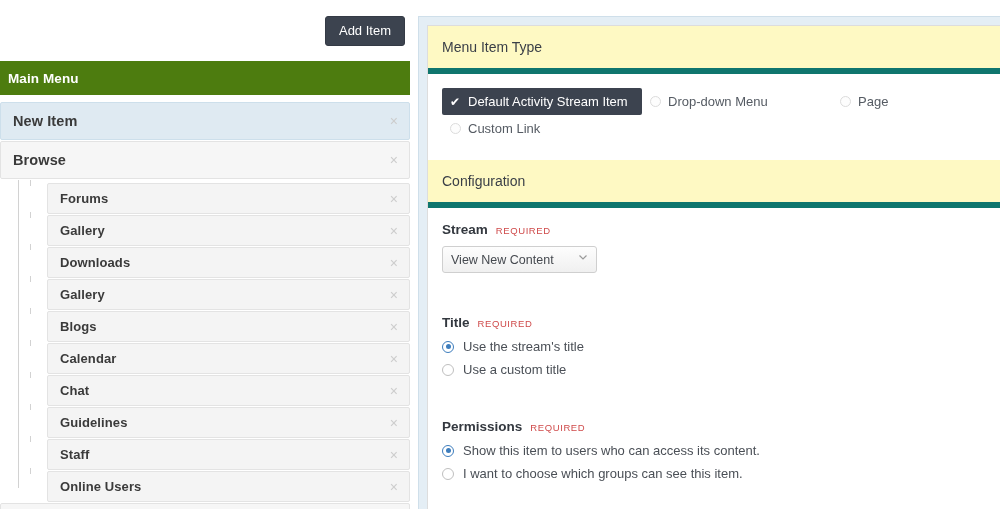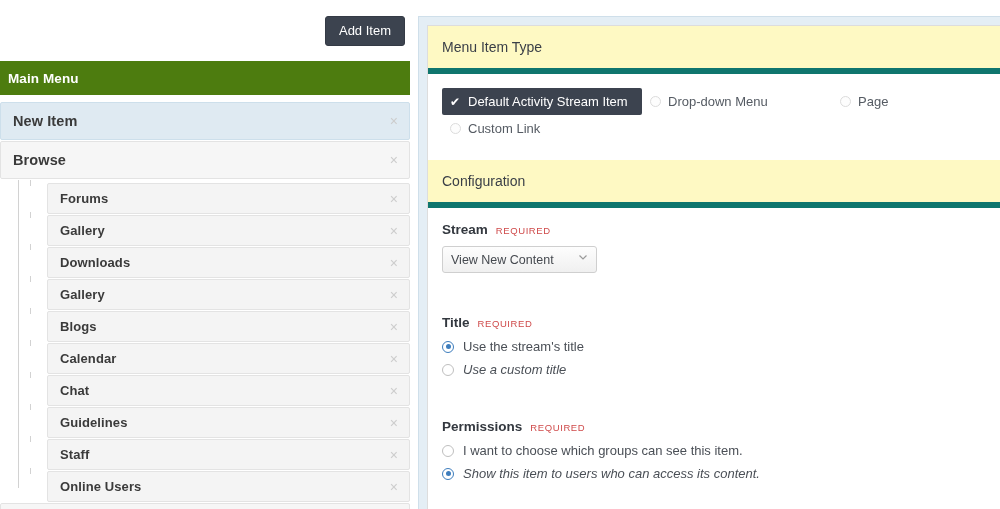--- a/index.html
+++ b/index.html
@@ -287,21 +287,21 @@
     height: 5px;
     pointer-events: none;
   }
 
   .radio-line {
     display: flex;
     align-items: center;
     margin-bottom: 8px;
     cursor: pointer;
   }
-  .radio-line:last-child { margin-bottom: 0; font-style: italic; }
+  .radio-line:last-child { margin-bottom: 0; }
 
   .radio-dot {
     width: 12px;
     height: 12px;
     border-radius: 50%;
     border: 1px solid #bfbfbf;
     background: #ffffff;
     margin-right: 9px;
     flex: none;
     position: relative;
@@ -500,29 +500,29 @@
         </div>
 
         <div class="spacer-lg"></div>
 
         <div class="field-group">
           <div class="field-label">
             <span class="name">Permissions</span>
             <span class="required">REQUIRED</span>
           </div>
 
+          <div class="radio-line checked">
+            <span class="radio-dot"></span>
+            <span class="rlabel">Show this item to users who can access its content.</span>
+          </div>
+
           <div class="radio-line">
             <span class="radio-dot"></span>
             <span class="rlabel">I want to choose which groups can see this item.</span>
           </div>
-
-          <div class="radio-line checked">
-            <span class="radio-dot"></span>
-            <span class="rlabel">Show this item to users who can access its content.</span>
-          </div>
         </div>
 
       </div>
 
     </div>
   </div>
 
 </div>
 
 </body></html>

